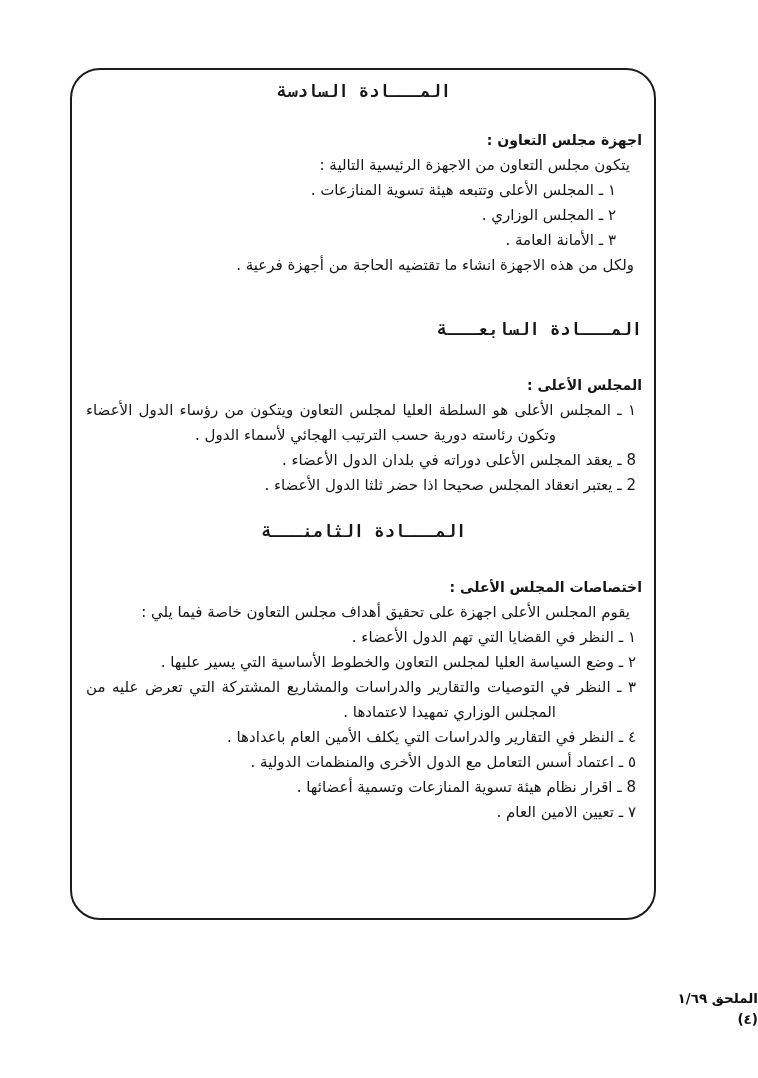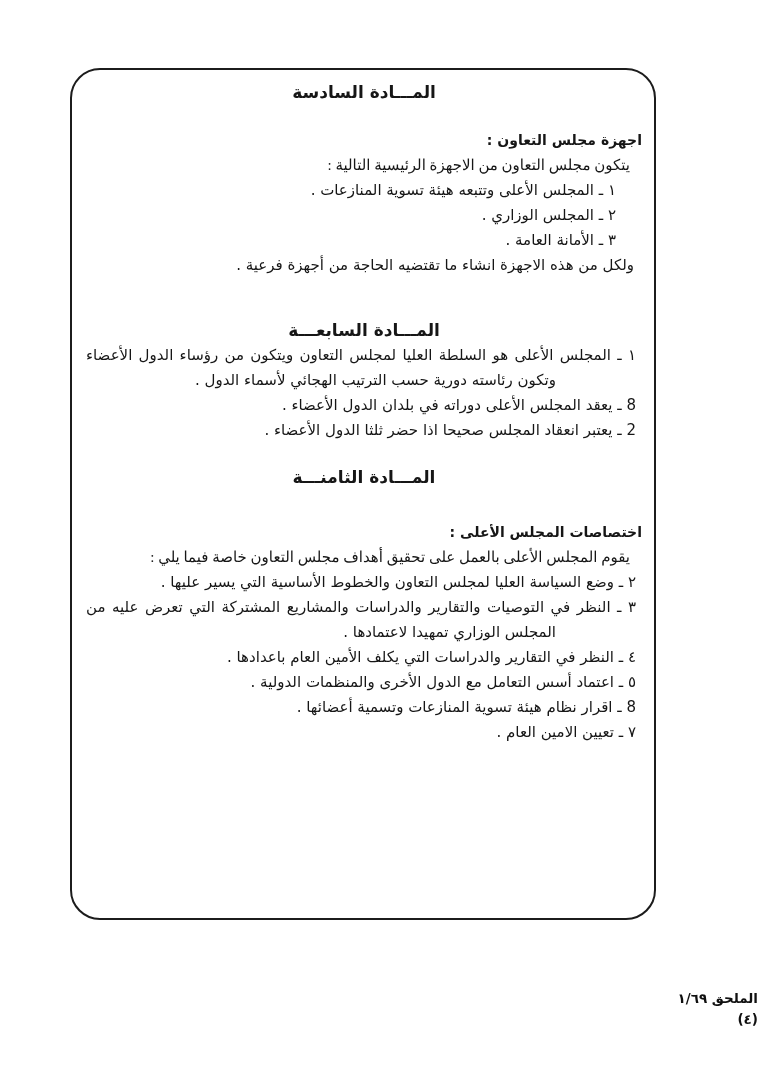--- a/index.html
+++ b/index.html
@@ -28,30 +28,31 @@
     direction: rtl;
     unicode-bidi: embed;
     font-size: 15px;
     line-height: 25px;
   }
   .article-title {
     text-align: center;
     font-weight: bold;
     font-size: 17px;
     letter-spacing: 0.2px;
+    font-family: Liberation Mono, monospace;
   }
-  .t7 { margin-top: 40px; }
+  .t7 { margin-top: 40px; text-align: right; }
   .t8 { margin-top: 22px; }
   .sec-heading {
     font-weight: bold;
     font-size: 14px;
   }
   .h6  { margin-top: 23px; }
   .h78 { margin-top: 30px; }
-  .intro { padding-right: 12px; font-family: Liberation Serif, serif; }
+  .intro { padding-right: 12px; }
   .li6 { padding-right: 26px; }
   .li {
     padding-right: 86px;
     text-indent: -80px;
     text-align: justify;
   }
   .closing { padding-right: 8px; }
   .footer {
     position: absolute;
     left: 0;
@@ -78,27 +79,29 @@
 
   <div class="article-title">المـــادة السادسة</div>
   <div class="sec-heading h6">اجهزة مجلس التعاون :</div>
   <div class="intro">يتكون مجلس التعاون من الاجهزة الرئيسية التالية :</div>
   <div class="li6">١ ـ المجلس الأعلى وتتبعه هيئة تسوية المنازعات .</div>
   <div class="li6">٢ ـ المجلس الوزاري .</div>
   <div class="li6">٣ ـ الأمانة العامة .</div>
   <div class="closing">ولكل من هذه الاجهزة انشاء ما تقتضيه الحاجة من أجهزة فرعية .</div>
 
   <div class="article-title t7">المـــادة السابعـــة</div>
+  <div class="sec-heading h78">المجلس الأعلى :</div>
   <div class="li">١ ـ المجلس الأعلى هو السلطة العليا لمجلس التعاون ويتكون من رؤساء الدول الأعضاء وتكون رئاسته دورية حسب الترتيب الهجائي لأسماء الدول .</div>
   <div class="li">8 ـ يعقد المجلس الأعلى دوراته في بلدان الدول الأعضاء .</div>
   <div class="li">2 ـ يعتبر انعقاد المجلس صحيحا اذا حضر ثلثا الدول الأعضاء .</div>
 
   <div class="article-title t8">المـــادة الثامنـــة</div>
   <div class="sec-heading h78">اختصاصات المجلس الأعلى :</div>
-  <div class="intro">يقوم المجلس الأعلى بالعمل على تحقيق أهداف مجلس التعاون خاصة فيما يلي :</div>
+  <div class="intro">يقوم المجلس الأعلى اجهزة على تحقيق أهداف مجلس التعاون خاصة فيما يلي :</div>
+  <div class="li">١ ـ النظر في القضايا التي تهم الدول الأعضاء .</div>
   <div class="li">٢ ـ وضع السياسة العليا لمجلس التعاون والخطوط الأساسية التي يسير عليها .</div>
   <div class="li">٣ ـ النظر في التوصيات والتقارير والدراسات والمشاريع المشتركة التي تعرض عليه من المجلس الوزاري تمهيدا لاعتمادها .</div>
   <div class="li">٤ ـ النظر في التقارير والدراسات التي يكلف الأمين العام باعدادها .</div>
   <div class="li">٥ ـ اعتماد أسس التعامل مع الدول الأخرى والمنظمات الدولية .</div>
   <div class="li">8 ـ اقرار نظام هيئة تسوية المنازعات وتسمية أعضائها .</div>
   <div class="li">٧ ـ تعيين الامين العام .</div>
 
 </div>
 
 <div class="footer">

